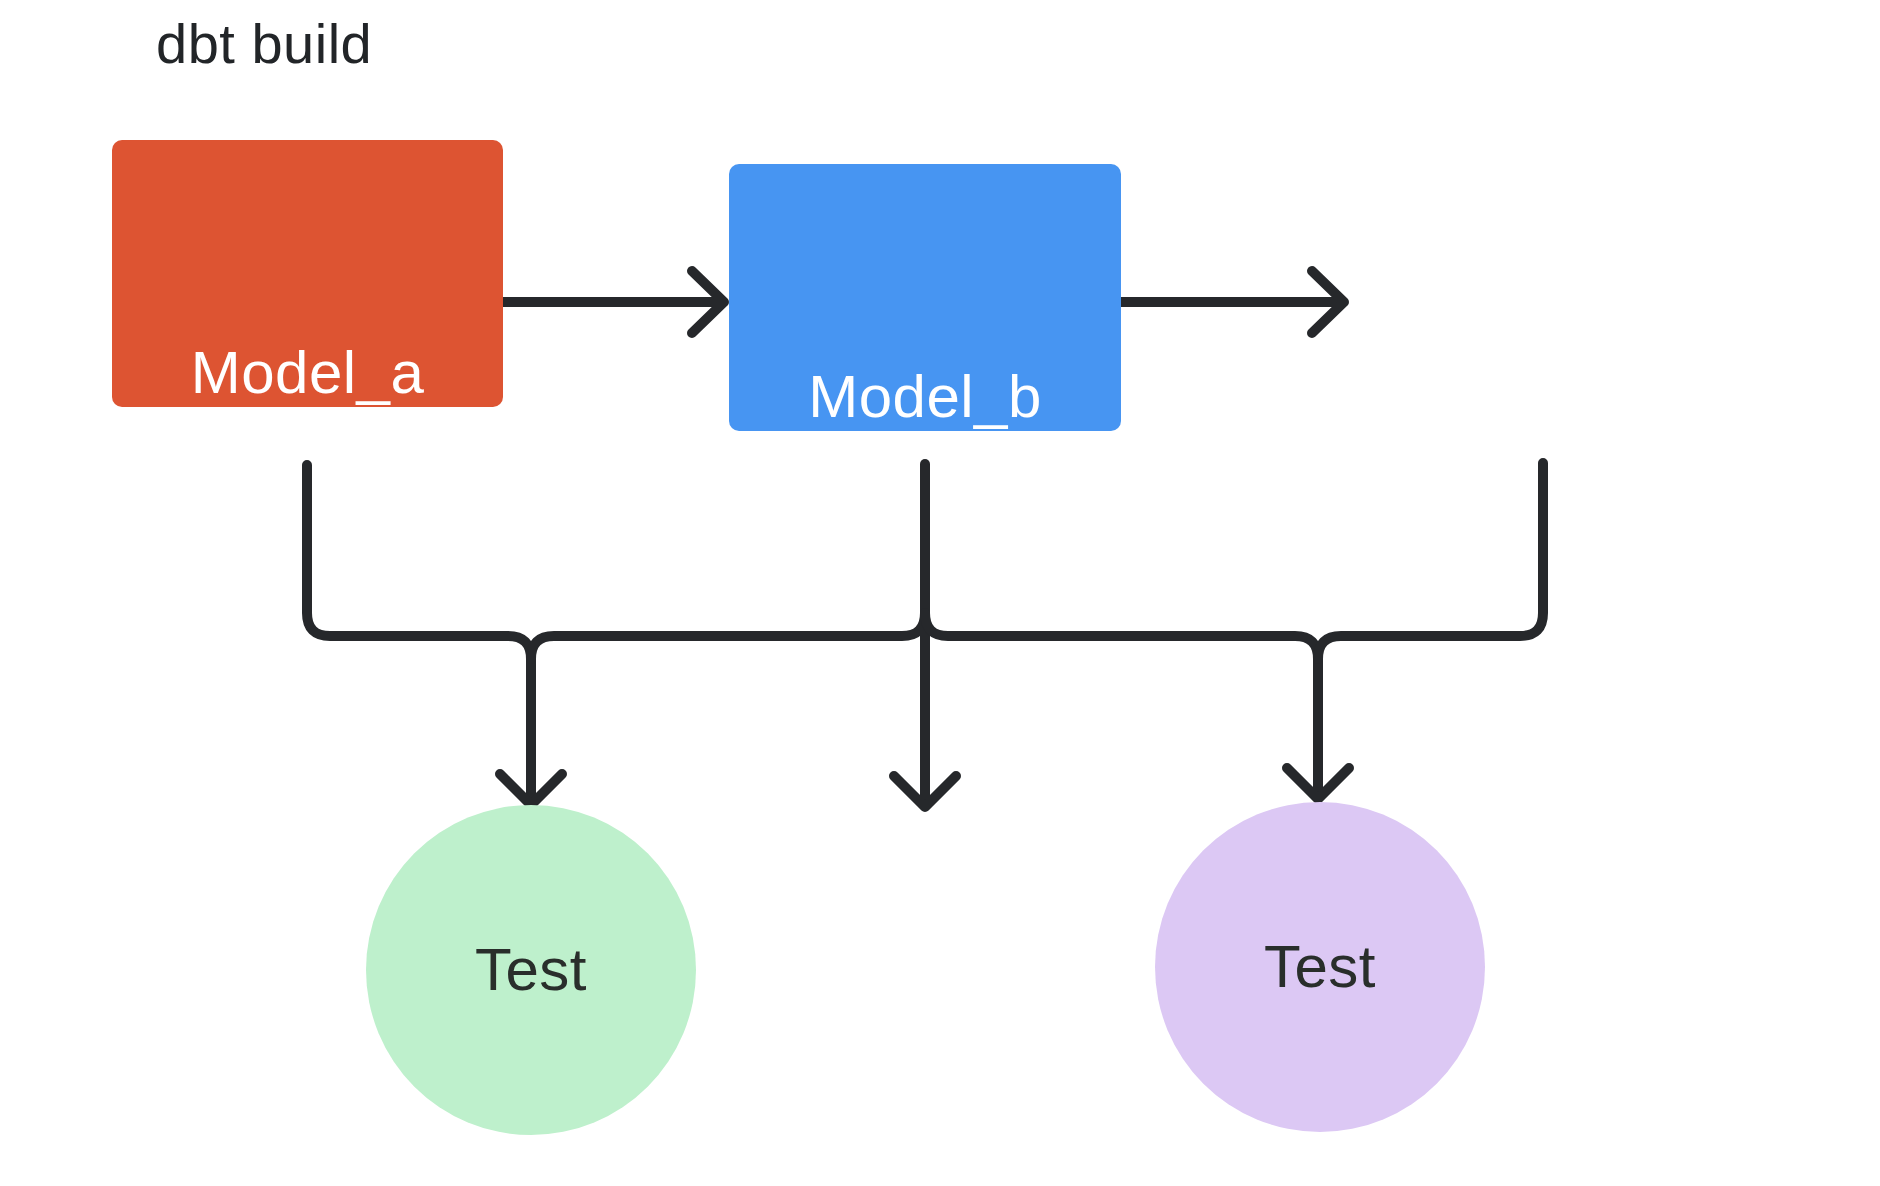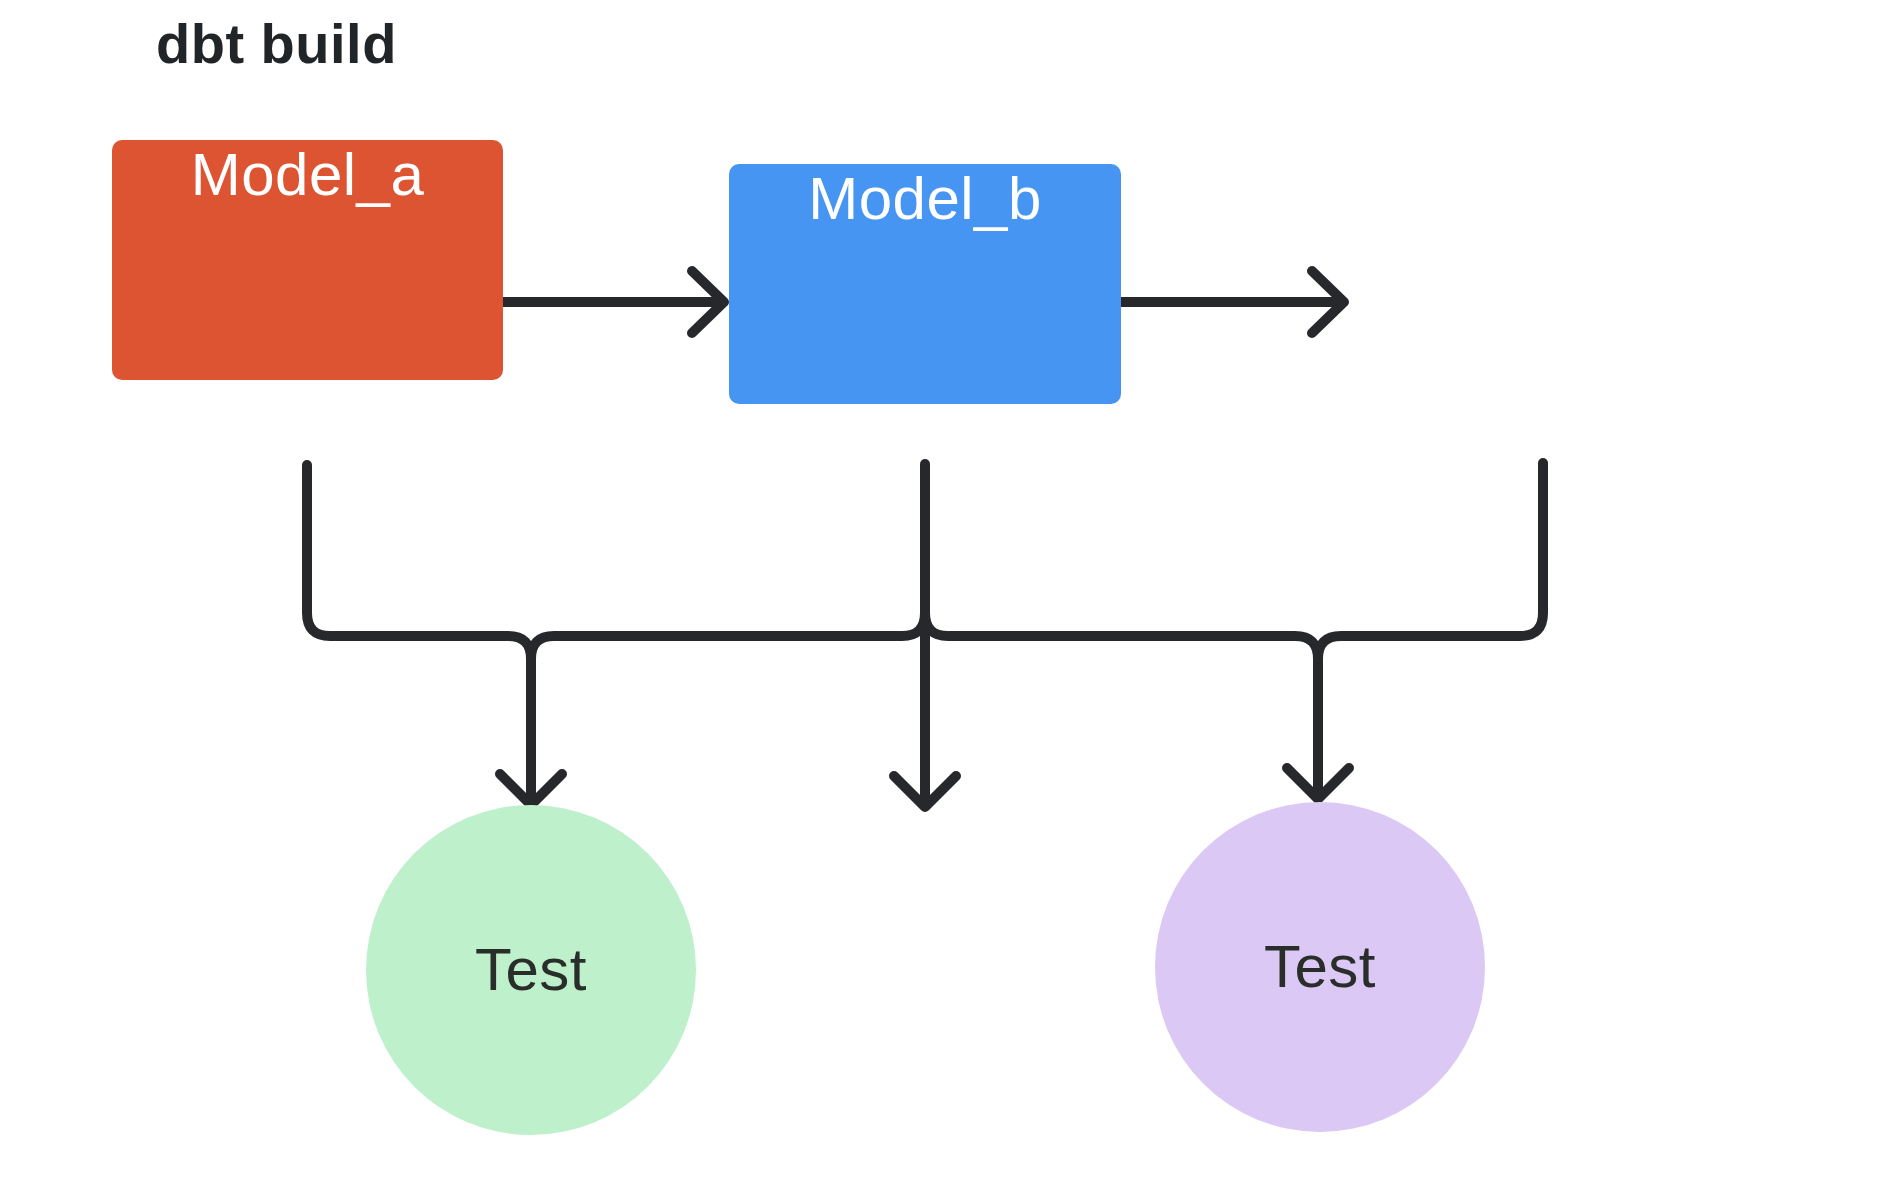--- a/index.html
+++ b/index.html
@@ -10,44 +10,44 @@
     background: var(--background, #ffffff);
     font-family: "Liberation Sans", sans-serif;
     overflow: hidden;
   }
   .title {
     position: absolute;
     left: 156px;
     top: 10px;
     font-size: 56px;
     line-height: 1.2;
-    font-weight: 700;
+    font-weight: 400;
     color: var(--title-text, #222528);
     letter-spacing: 0.5px;
   }
   .edges-layer {
     position: absolute;
     left: 0; top: 0;
     width: 1880px;
     height: 1186px;
   }
   .edges-layer path, .edges-layer polyline {
     fill: none;
     stroke: var(--line, #26282b);
     stroke-width: 10;
     stroke-linecap: round;
     stroke-linejoin: round;
   }
   .model {
     position: absolute;
     top: 140px;
-    height: 240px;
+    height: 267px;
     border-radius: 10px;
     display: flex;
-    align-items: flex-start;
+    align-items: flex-end;
     justify-content: center;
   }
   .model .model-label {
     color: var(--model-text, #ffffff);
     font-size: 60px;
     font-weight: 400;
     letter-spacing: 0.5px;
   }
   .model-a { left: 112px; width: 391px; background: var(--model-a, #dd5432); }
   .model-b { left: 729px; width: 392px; background: var(--model-b, #4795f2); margin-top: 24px; }

